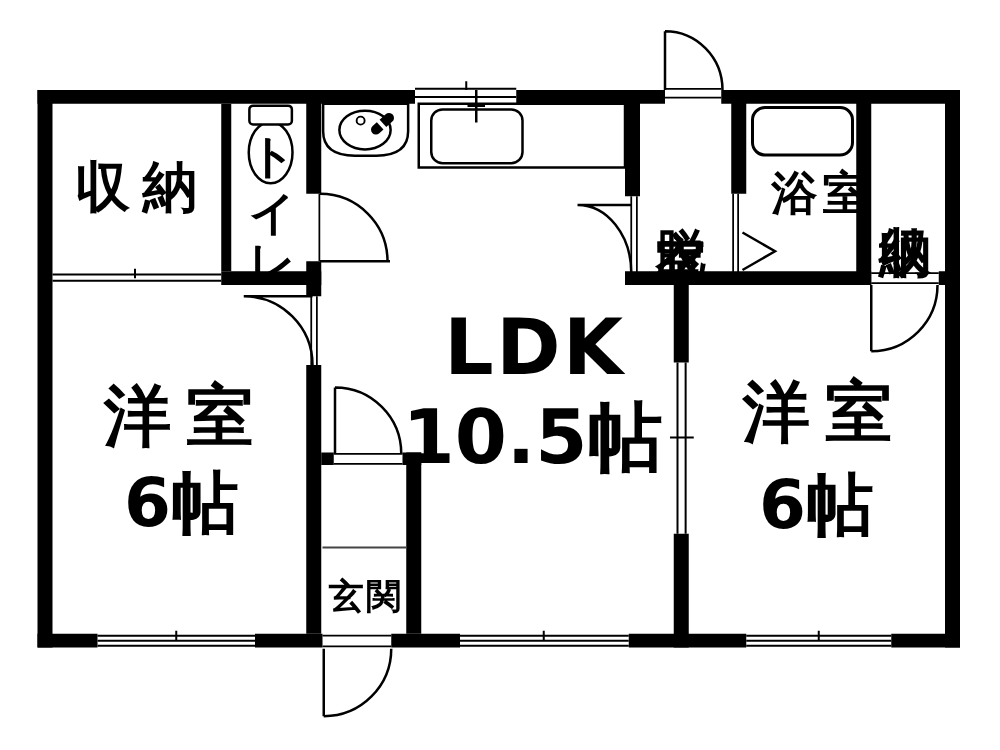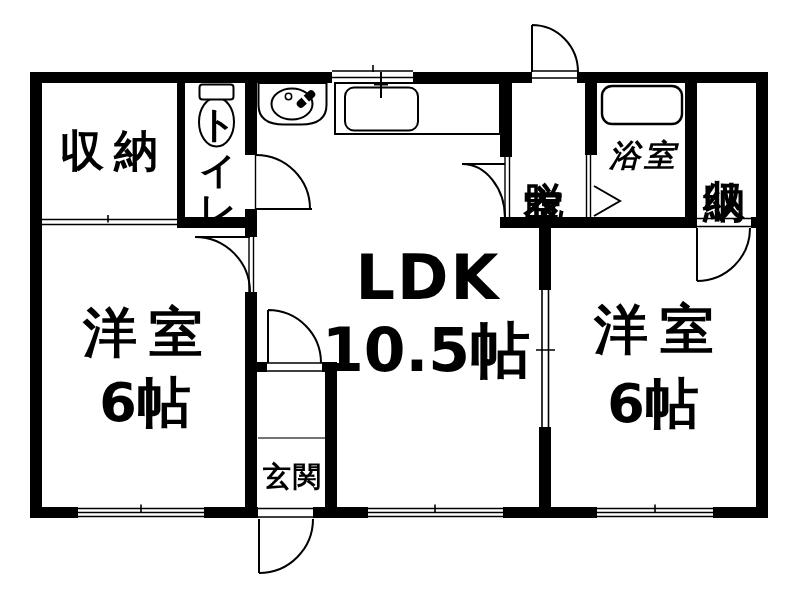--- a/index.html
+++ b/index.html
@@ -9,21 +9,21 @@
   }
   .plan svg{position:absolute;left:0;top:0;}
   .label{
     position:absolute;transform:translate(-50%,-50%);
     font-weight:600;color:#000;white-space:nowrap;line-height:1;
   }
   .vert{writing-mode:vertical-rl;text-orientation:upright;letter-spacing:2px;}
   .lbl-storage-tl{left:109px;top:151px;font-size:44px;letter-spacing:10px;margin-left:5px;}
   .lbl-toilet{left:218px;top:149px;font-size:37px;}
   .lbl-dressing{left:544px;top:152px;font-size:40px;}
-  .lbl-bathroom{left:642px;top:155px;font-size:31px;letter-spacing:4px;margin-left:2px;font-style:italic;}
+  .lbl-bathroom{left:642px;top:155px;font-size:37px;letter-spacing:4px;margin-left:16px;}
   .lbl-storage-tr{left:724px;top:148px;font-size:42px;}
   .lbl-ldk-name{left:428px;top:278px;font-size:62px;letter-spacing:2px;}
   .lbl-ldk-size{left:426px;top:350px;font-size:60px;}
   .lbl-west-l-name{left:143px;top:333px;font-size:54px;letter-spacing:12px;margin-left:6px;}
   .lbl-west-l-size{left:145px;top:403px;font-size:54px;}
   .lbl-west-r-name{left:654px;top:330px;font-size:54px;letter-spacing:12px;margin-left:6px;}
   .lbl-west-r-size{left:653px;top:404px;font-size:54px;}
   .lbl-entrance{left:293px;top:477px;font-size:28px;letter-spacing:2px;}
 </style>
 </head>

